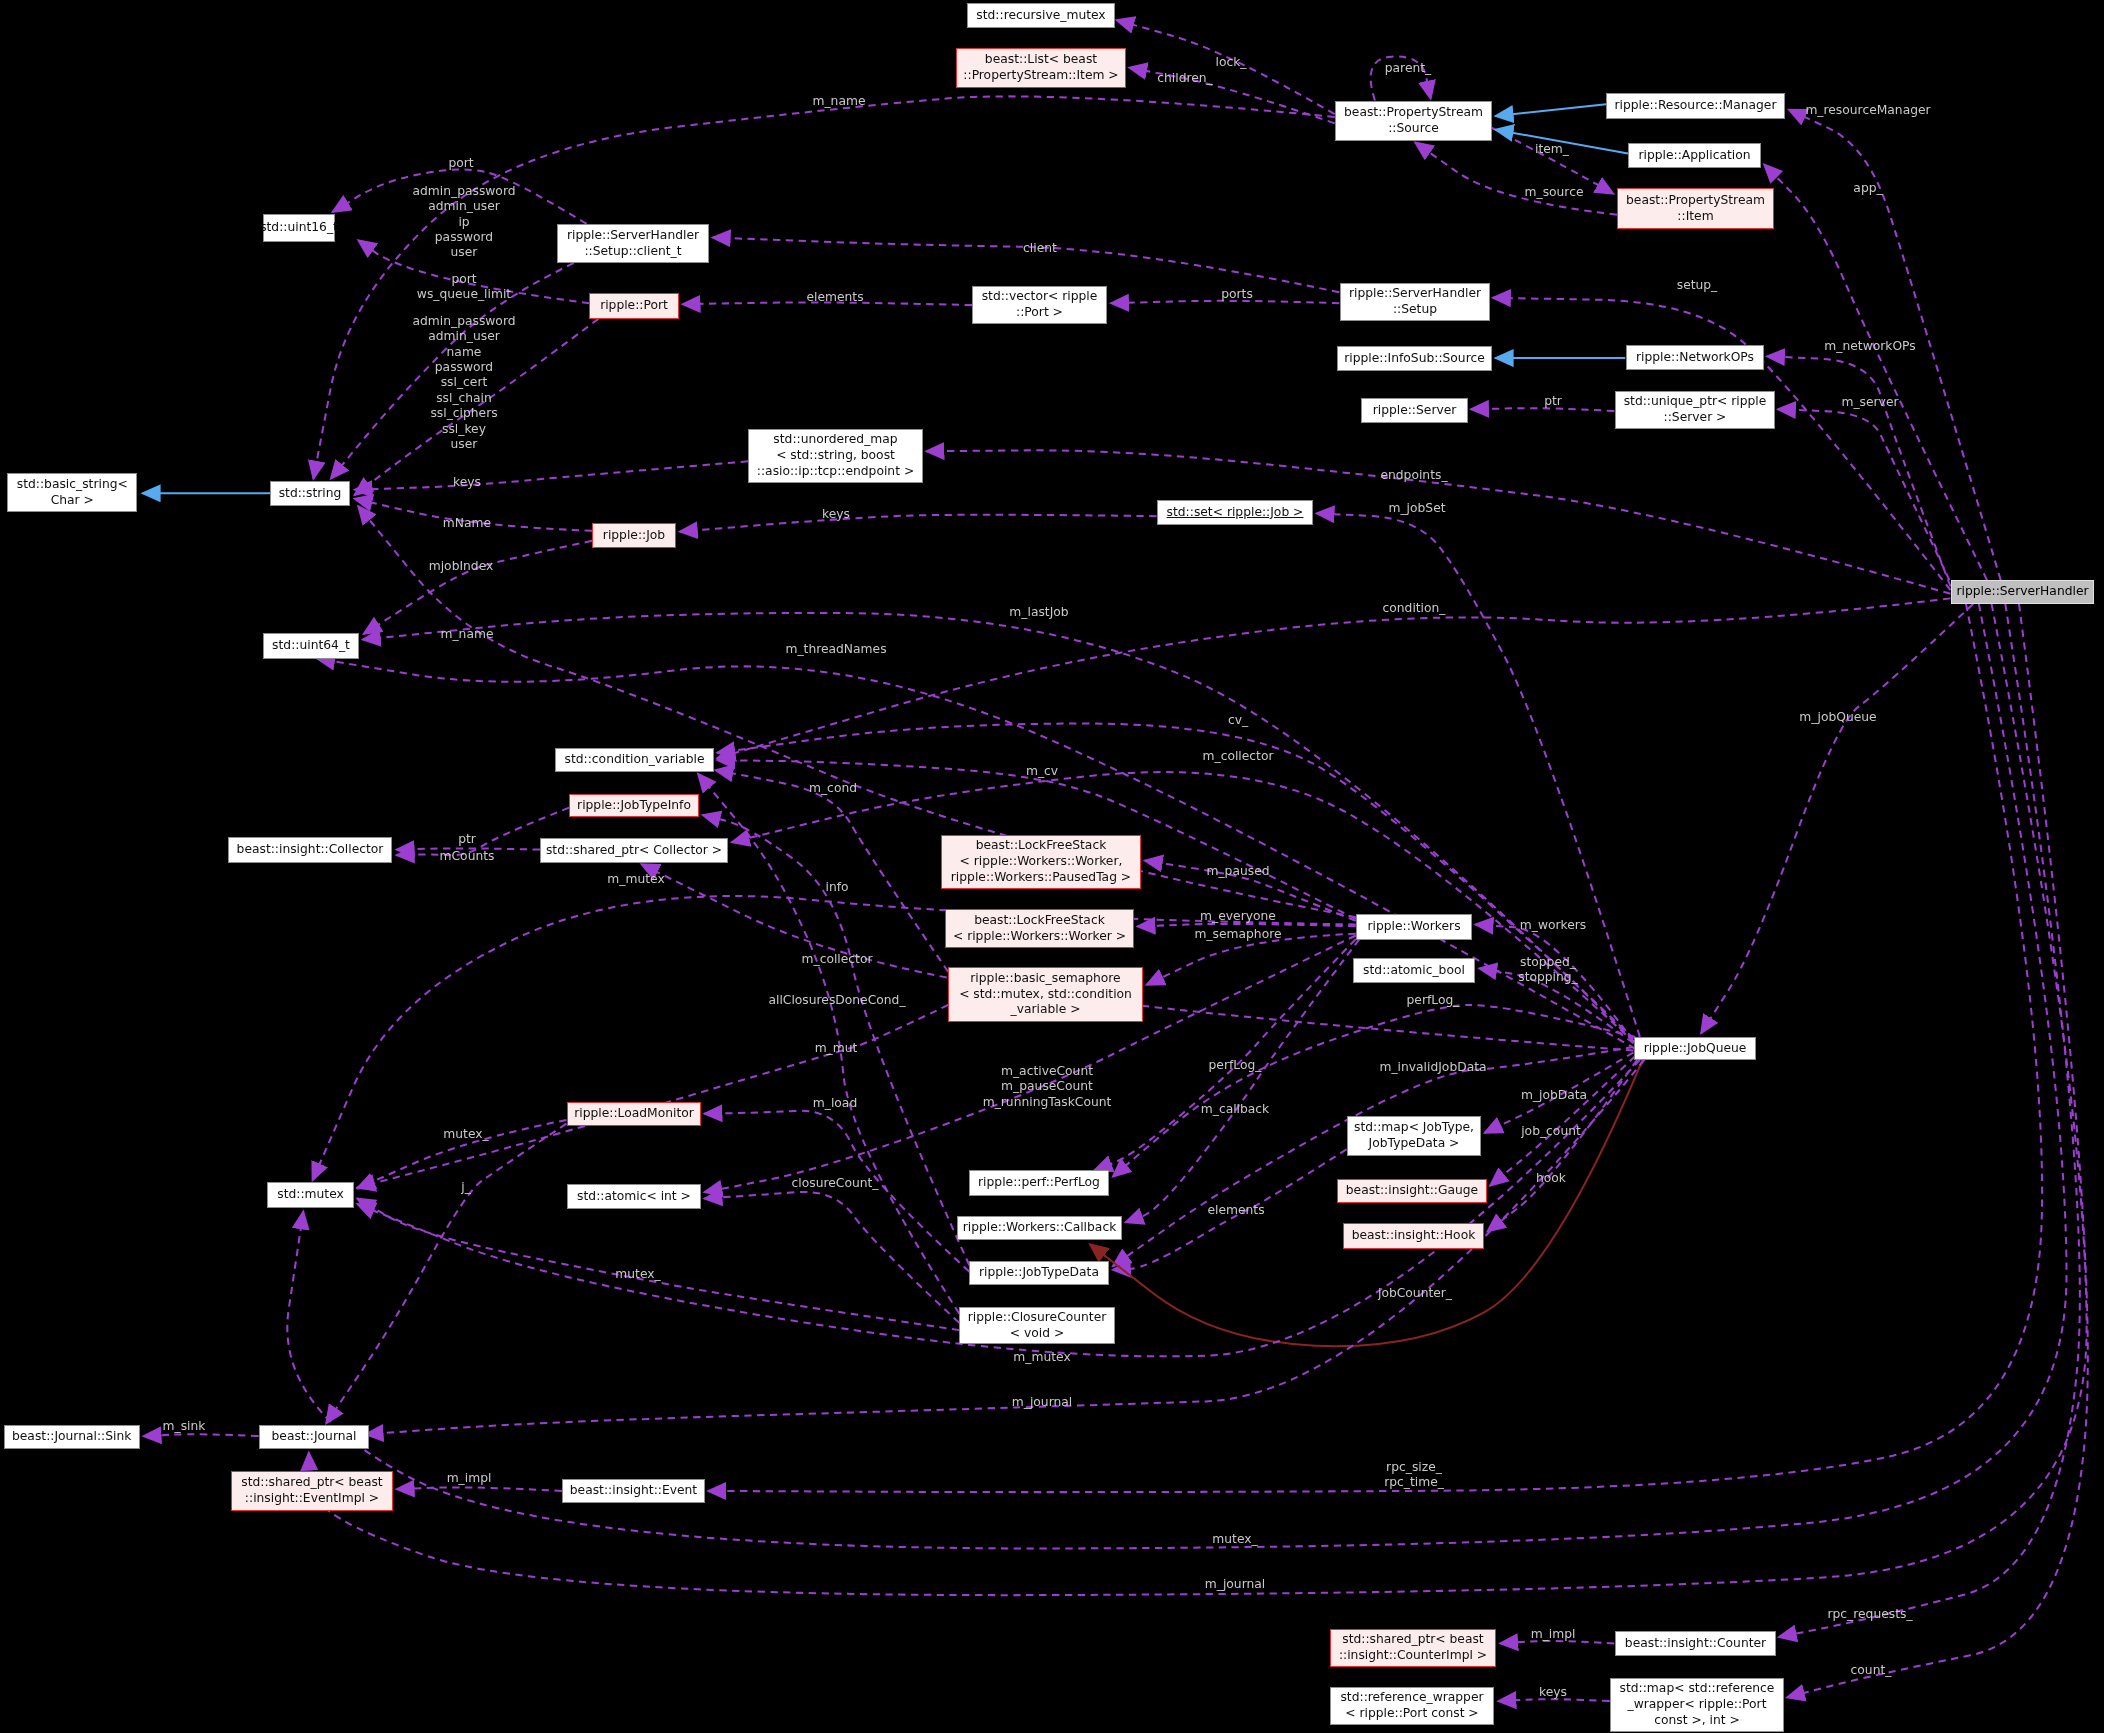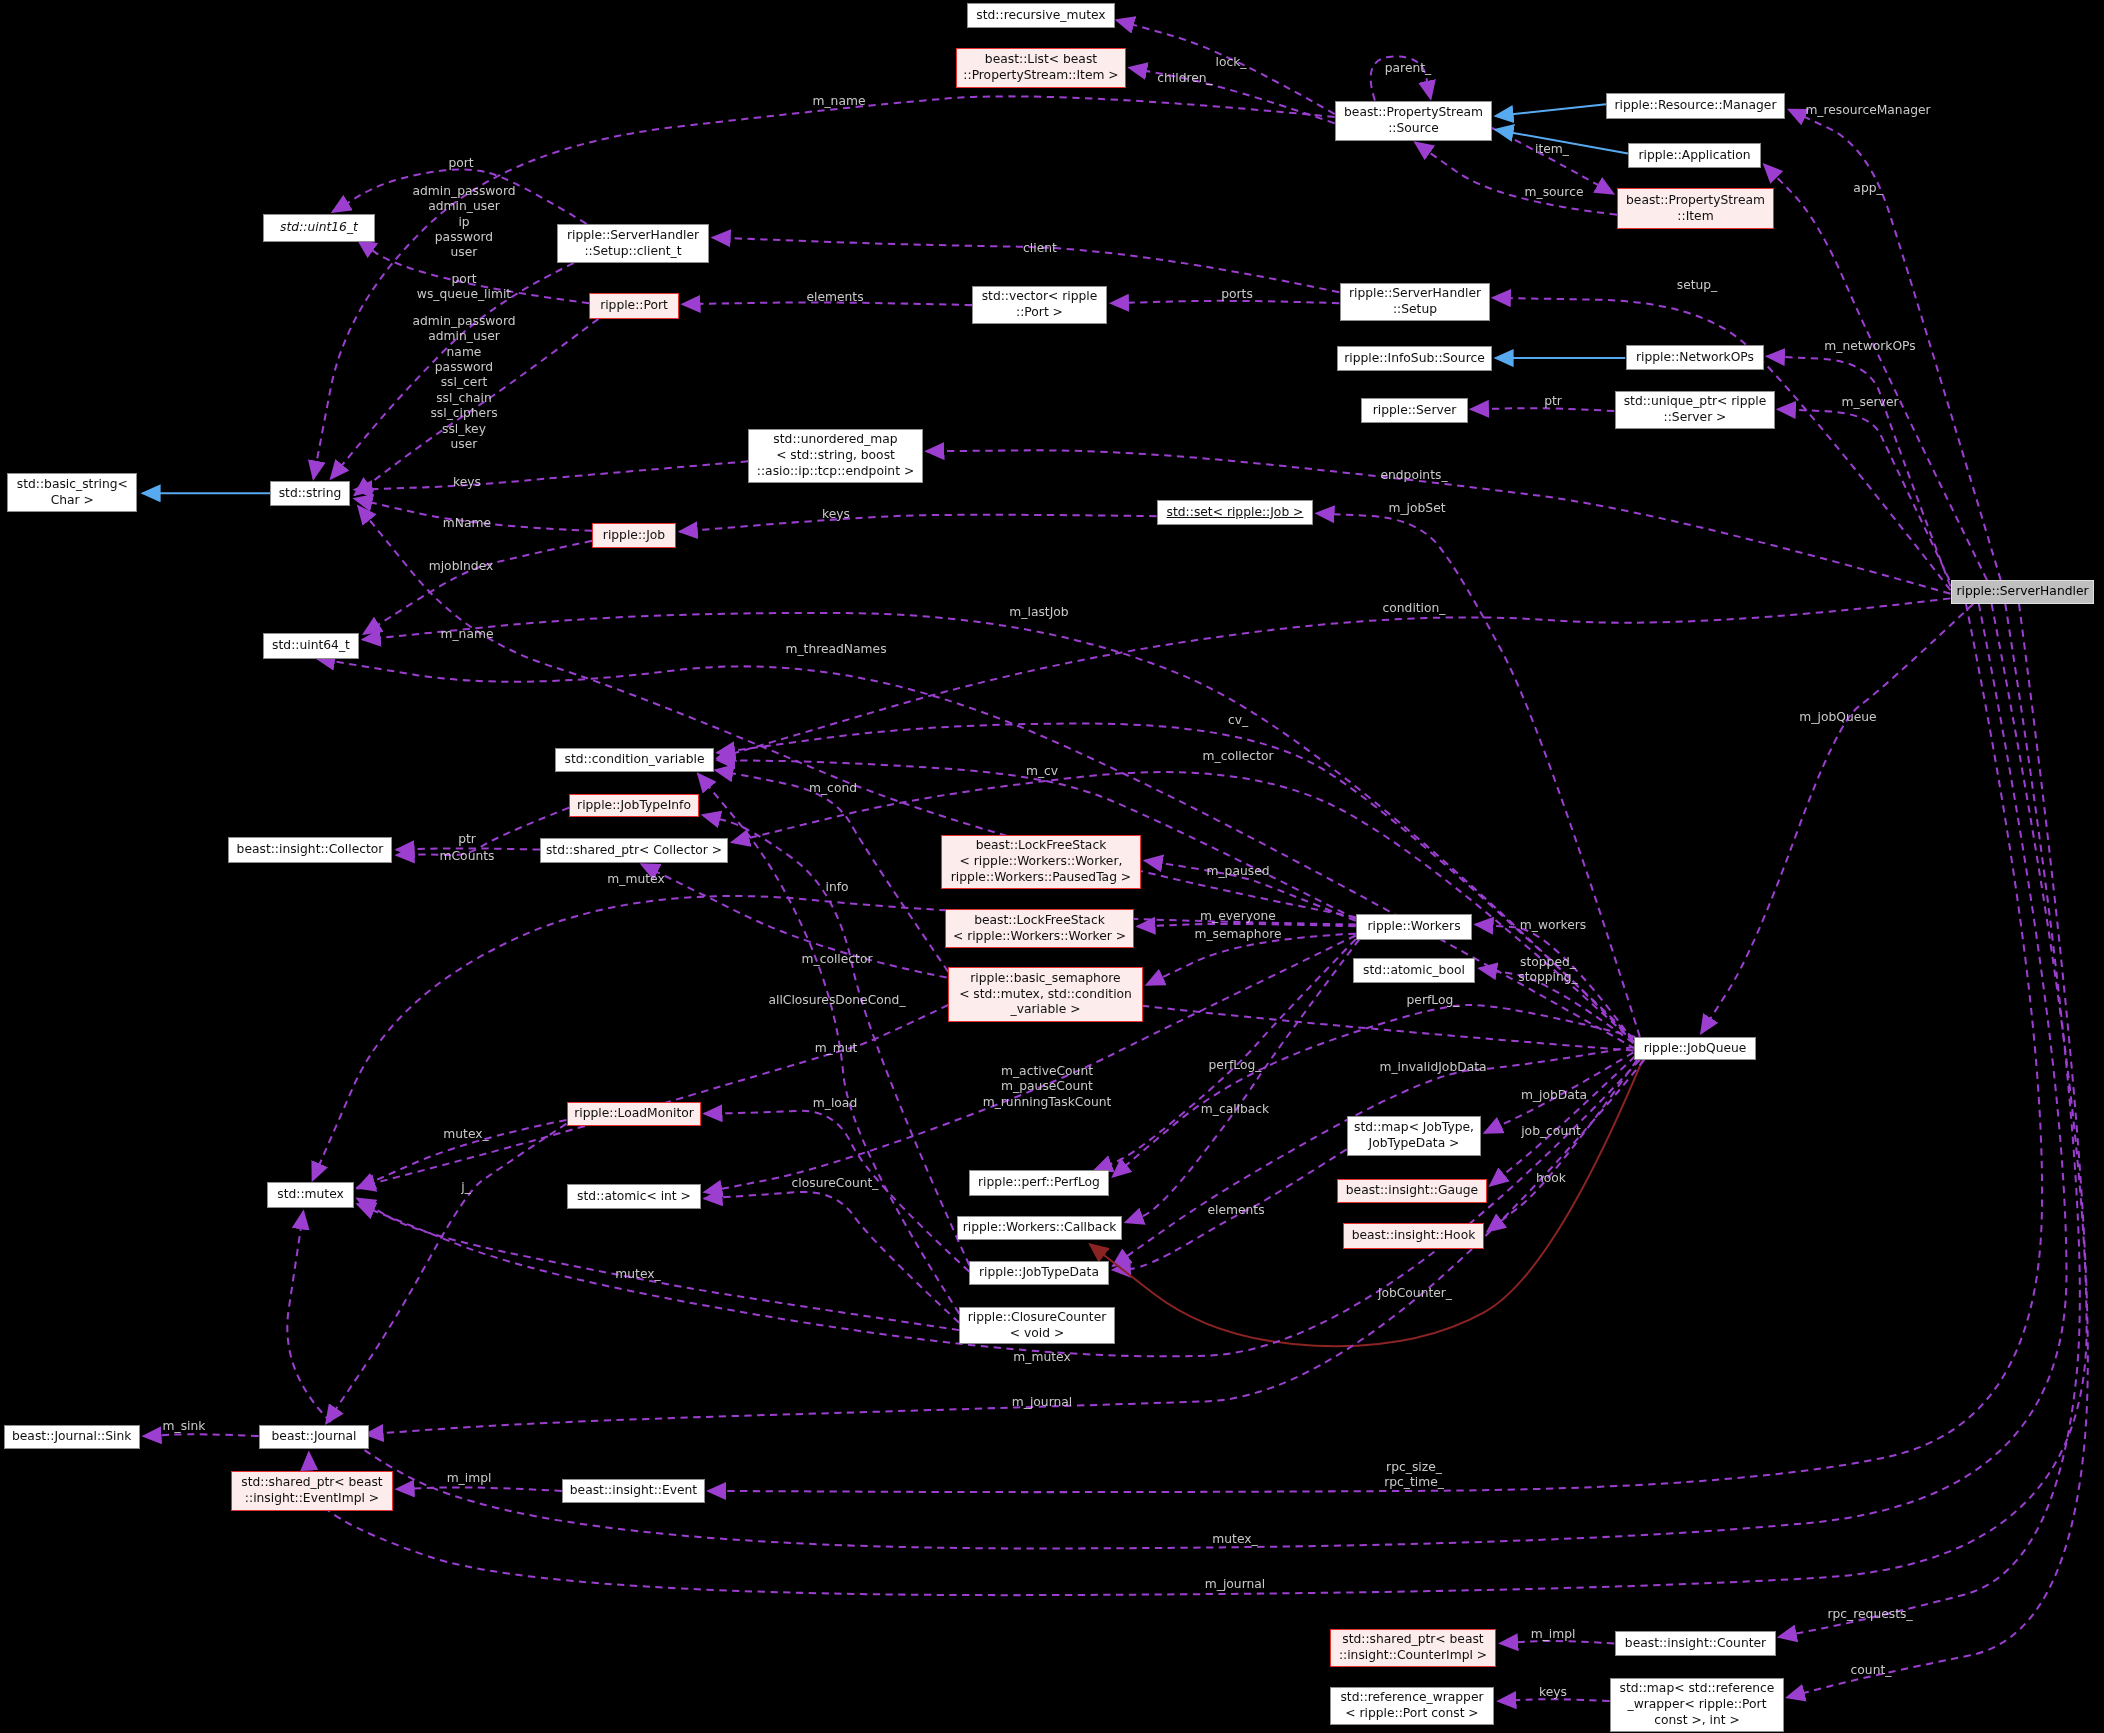--- a/index.html
+++ b/index.html
@@ -114,21 +114,21 @@
   <div id="node-layer">
       <div class="node " style="left: 967px; top: 2.7px; width: 148px; min-height: 25.6px;">std::recursive_mutex</div>
       <div class="node truncated" style="left: 956px; top: 48px; width: 170px; min-height: 40px;">beast::List&lt; beast
 ::PropertyStream::Item &gt;</div>
       <div class="node " style="left: 1335px; top: 101px; width: 157px; min-height: 40px;">beast::PropertyStream
 ::Source</div>
       <div class="node " style="left: 1606px; top: 93px; width: 179px; min-height: 25.6px;">ripple::Resource::Manager</div>
       <div class="node " style="left: 1628px; top: 143px; width: 133px; min-height: 25px;">ripple::Application</div>
       <div class="node truncated" style="left: 1617px; top: 188px; width: 157px; min-height: 41px;">beast::PropertyStream
 ::Item</div>
-      <div class="node " style="left: 263px; top: 214px; width: 112px; min-height: 28px; font-style: italic;">std::uint16_t</div>
+      <div class="node " style="left: 263px; top: 214px; width: 72px; min-height: 28px;">std::uint16_t</div>
       <div class="node " style="left: 557px; top: 224px; width: 152px; min-height: 39px;">ripple::ServerHandler
 ::Setup::client_t</div>
       <div class="node truncated" style="left: 589px; top: 293px; width: 90px; min-height: 25.6px;">ripple::Port</div>
       <div class="node " style="left: 972px; top: 286px; width: 135px; min-height: 38px;">std::vector&lt; ripple
 ::Port &gt;</div>
       <div class="node " style="left: 1340px; top: 283px; width: 150px; min-height: 38px;">ripple::ServerHandler
 ::Setup</div>
       <div class="node " style="left: 1337px; top: 346px; width: 155px; min-height: 25px;">ripple::InfoSub::Source</div>
       <div class="node " style="left: 1626px; top: 345px; width: 138px; min-height: 25px;">ripple::NetworkOPs</div>
       <div class="node " style="left: 1361px; top: 398px; width: 107px; min-height: 25px;">ripple::Server</div>

